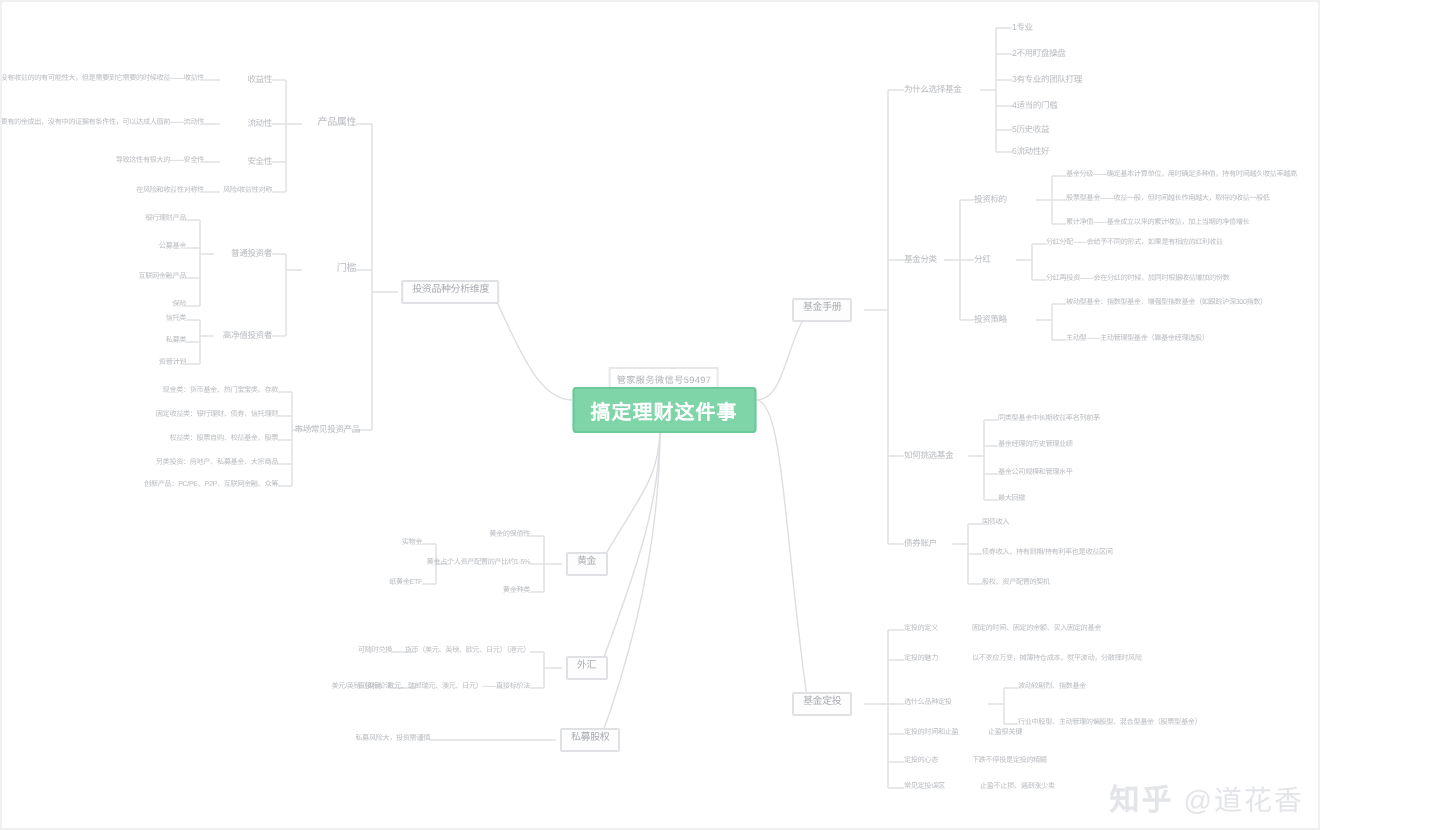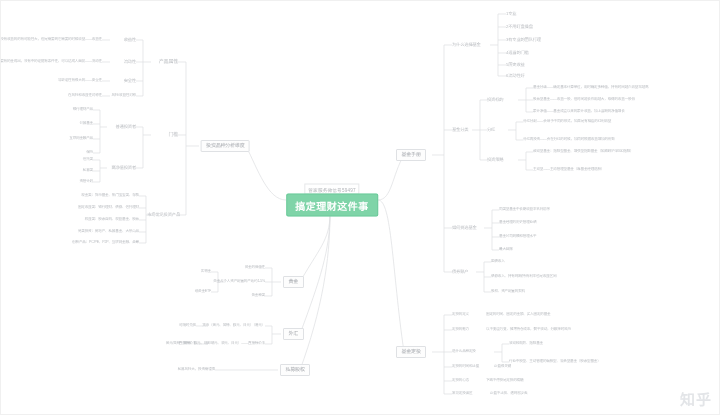--- a/index.html
+++ b/index.html
@@ -3,21 +3,21 @@
 <meta charset="utf-8">
 <title>mindmap</title>
 <style>
   html,body{margin:0;padding:0;background:#ffffff;}
   body{
     width:720px;height:415px;position:relative;overflow:hidden;
     font-family:"Liberation Sans","DejaVu Sans",sans-serif;
     color:#b9bcc0;
     -webkit-font-smoothing:antialiased;
   }
-  #canvas{position:absolute;left:0;top:0;width:720px;height:415px;}
+  #canvas{position:absolute;left:0;top:0;width:660px;height:415px;}
   svg.links{position:absolute;left:0;top:0;width:720px;height:415px;pointer-events:none;}
 
   .node{
     position:absolute;
     white-space:nowrap;
     line-height:1.05;
     letter-spacing:-0.2px;
     transform:translateY(-50%);
   }
   .node.r{transform:translate(-100%,-50%);}    
@@ -327,16 +327,17 @@
   <div class="node t4" style="left:494px;top:367px;">止盈很关键</div>
 
   <div class="node t4" style="left:452px;top:381px;">定投的心态</div>
   <div class="node t4" style="left:486px;top:381px;">下跌不停投是定投的精髓</div>
 
   <div class="node t4" style="left:452px;top:394px;">常见定投误区</div>
   <div class="node t4" style="left:490px;top:394px;">止盈不止损、遇到涨少卖</div>
 
   <div id="watermark">
     <span>知乎</span>
+    <span class="at">@道花香</span>
   </div>
 
   <div id="page-frame"></div>
 </div>
 
 </body></html>

